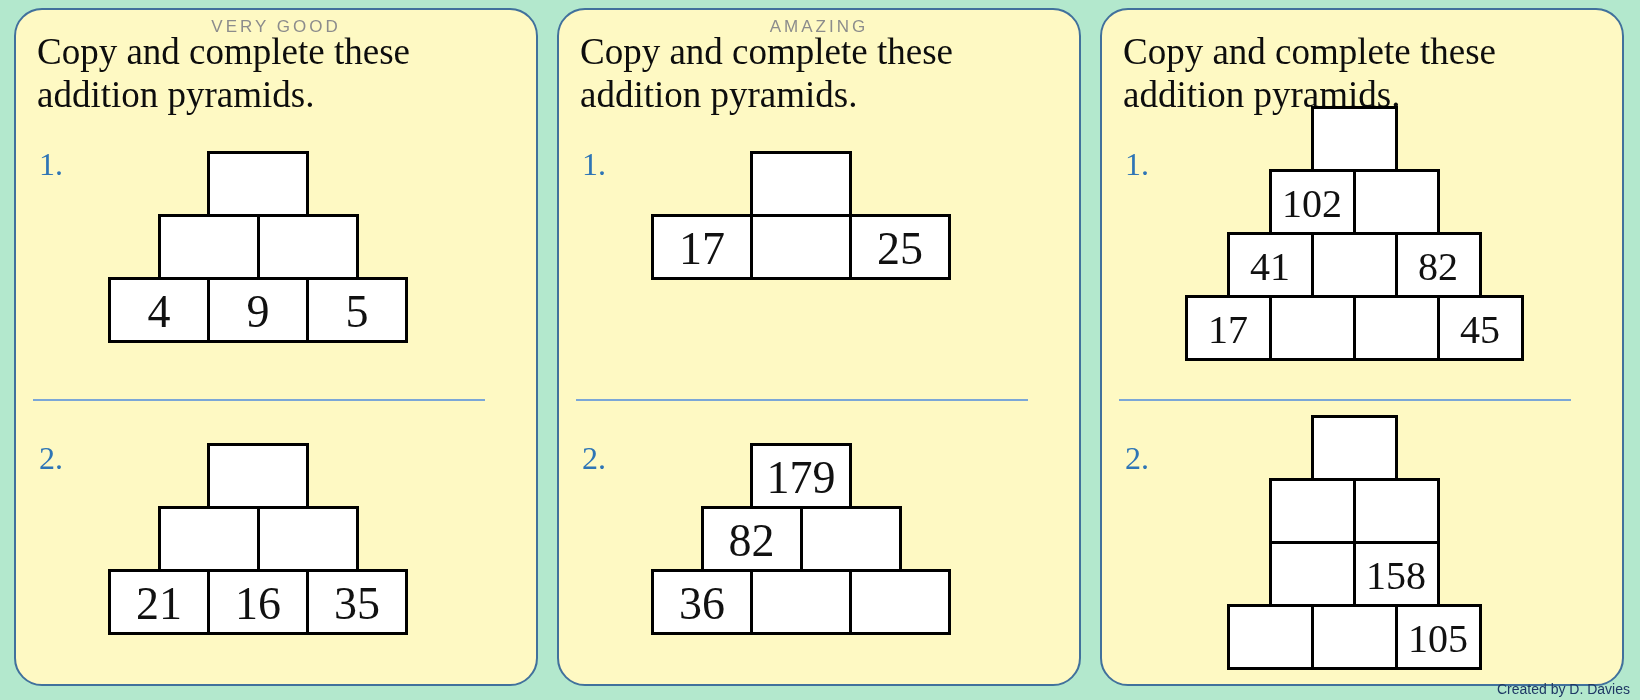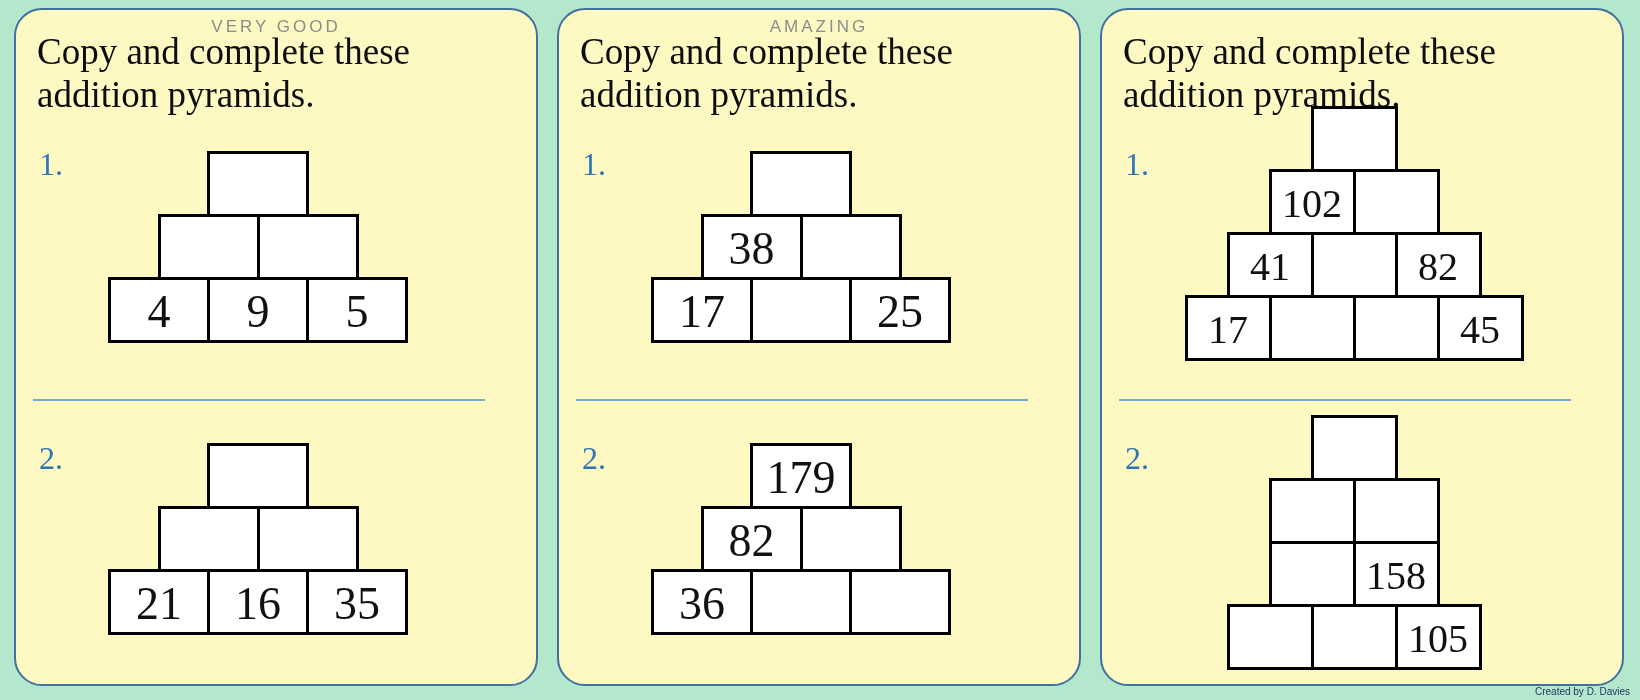--- a/index.html
+++ b/index.html
@@ -68,21 +68,21 @@
     font-size:46px;color:#111;
   }
   .cell:first-child{margin-left:0;}
   .card.four-rows .cell{width:87px;height:66px;font-size:40px;}
   .divider{
     position:absolute;top:389px;left:17px;width:452px;
     height:0;border-top:2px solid #7ba7d7;
   }
   .credit{
     position:absolute;right:10px;bottom:3px;
-    font-size:10px;color:#1f3864;
+    font-size:14px;color:#1f3864;
   }
 </style>
 </head>
 <body>
 
 <div class="cards">
 
   <div class="card">
     <div class="award">VERY GOOD</div>
     <div class="title">
@@ -132,24 +132,20 @@
       <span>Copy and complete these</span><br>
       <span>addition pyramids.</span>
     </div>
     <div class="qnum q1">1.</div>
     <div class="pyr pyr1">
       <div class="pyramid">
           <div class="prow">
             <div class="cell"></div>
           </div>
           <div class="prow">
-            <div class="cell">38</div>
-            <div class="cell"></div>
-          </div>
-          <div class="prow">
             <div class="cell">17</div>
             <div class="cell"></div>
             <div class="cell">25</div>
           </div>
         </div>
     </div>
     <div class="divider"></div>
     <div class="qnum q2">2.</div>
     <div class="pyr pyr2">
       <div class="pyramid">

